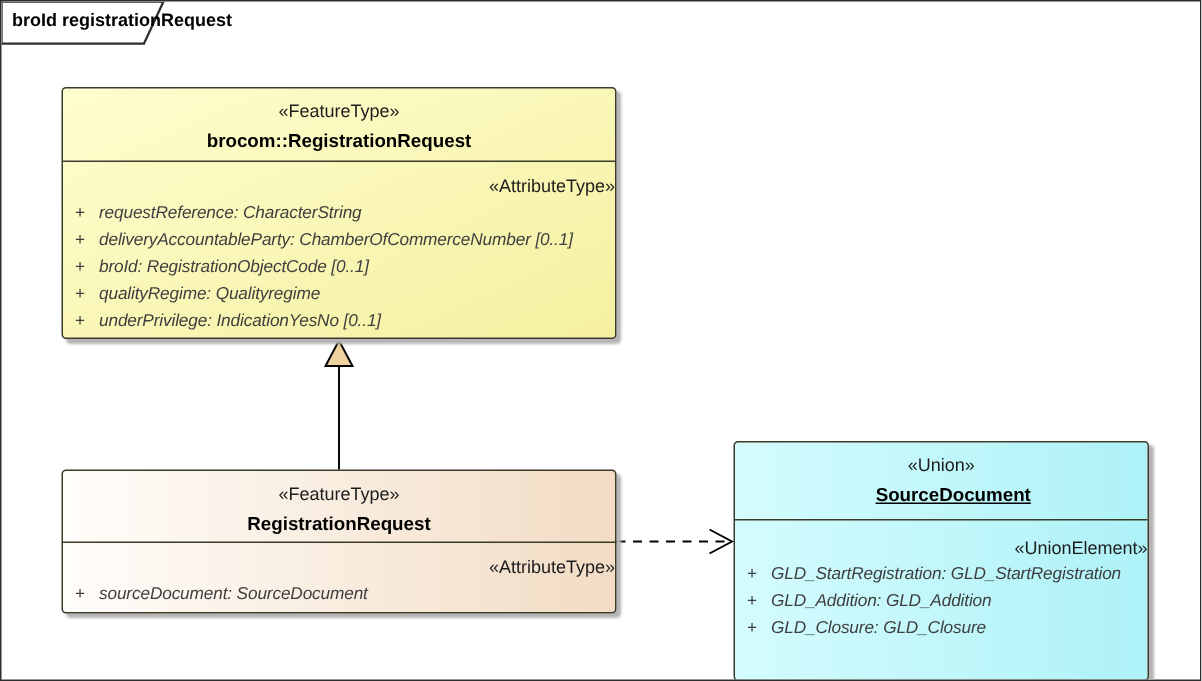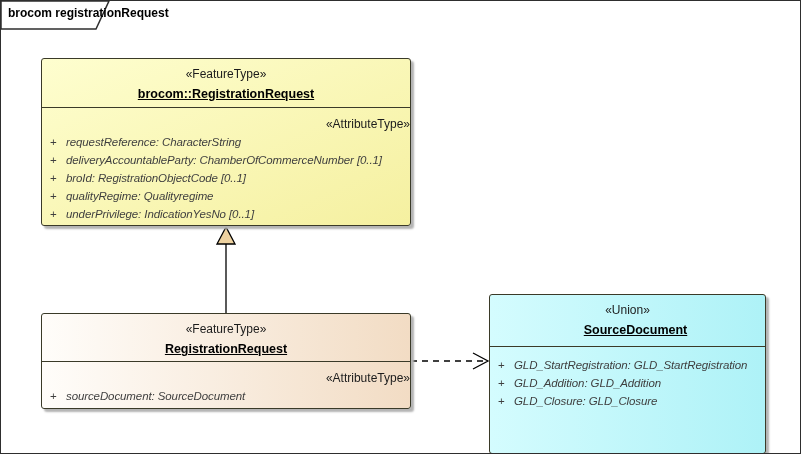--- a/index.html
+++ b/index.html
@@ -32,21 +32,21 @@
     box-shadow: 3px 3px 2px var(--shadow);
     display: flex;
     flex-direction: column;
   }
   .uml-head {
     text-align: center;
     border-bottom: 1.4px solid var(--box_border);
     padding-top: 6px;
   }
   .stereotype { font-size: 12px; color: #1c1c1c; line-height: 19px; text-align: center; }
-  .class-name { font-size: 12.5px; font-weight: bold; color: #000; line-height: 20px; text-decoration: underline; }
+  .class-name { font-size: 12.5px; font-weight: bold; color: #000; line-height: 20px; }
   .underlined { text-decoration: underline; margin-left: 16px; }
   .uml-attrs { padding-top: 7px; }
   .attr-stereotype {
     font-size: 12px; color: #1c1c1c; padding-left: 2px; line-height: 18px;
     white-space: nowrap;
     text-align: right;
   }
   .attr-row { display: flex; line-height: 18px; white-space: nowrap; }
   .attr-vis {
     width: 24px; flex: 0 0 24px; padding-left: 8px;
@@ -82,21 +82,21 @@
 
     <polygon points="0,0 108,0 95,28 0,28" fill="#ffffff" stroke="#2e2e2e" stroke-width="1.5"></polygon>
 
     <line x1="225" y1="312" x2="225" y2="242" stroke="#000000" stroke-width="1.3"></line>
     <polygon points="225,226 216,243 234,243" fill="#eed2a0" stroke="#000000" stroke-width="1.3"></polygon>
 
     <line x1="410" y1="360" x2="484" y2="360" stroke="#000000" stroke-width="1.3" stroke-dasharray="6,5"></line>
     <path d="M 472 352 L 487 360 L 472 368" fill="none" stroke="#000000" stroke-width="1.3"></path>
   </svg>
 
-  <div id="frame-tab-label">brocom registrationRequest</div>
+  <div id="frame-tab-label">broId registrationRequest</div>
 
   <div class="uml-class" id="class-brocom">
     <div class="uml-head">
       <div class="stereotype">«FeatureType»</div>
       <div class="class-name">brocom::RegistrationRequest</div>
     </div>
     <div class="uml-attrs">
       <div class="attr-stereotype">«AttributeType»</div>
       <div class="attr-row">
         <span class="attr-vis">+</span>
@@ -134,20 +134,21 @@
       </div>
     </div>
   </div>
 
   <div class="uml-class" id="class-sourcedocument">
     <div class="uml-head">
       <div class="stereotype">«Union»</div>
       <div class="class-name underlined">SourceDocument</div>
     </div>
     <div class="uml-attrs">
+      <div class="attr-stereotype">«UnionElement»</div>
       <div class="attr-row">
         <span class="attr-vis">+</span>
         <span class="attr-text">GLD_StartRegistration: GLD_StartRegistration</span>
       </div>
       <div class="attr-row">
         <span class="attr-vis">+</span>
         <span class="attr-text">GLD_Addition: GLD_Addition</span>
       </div>
       <div class="attr-row">
         <span class="attr-vis">+</span>

